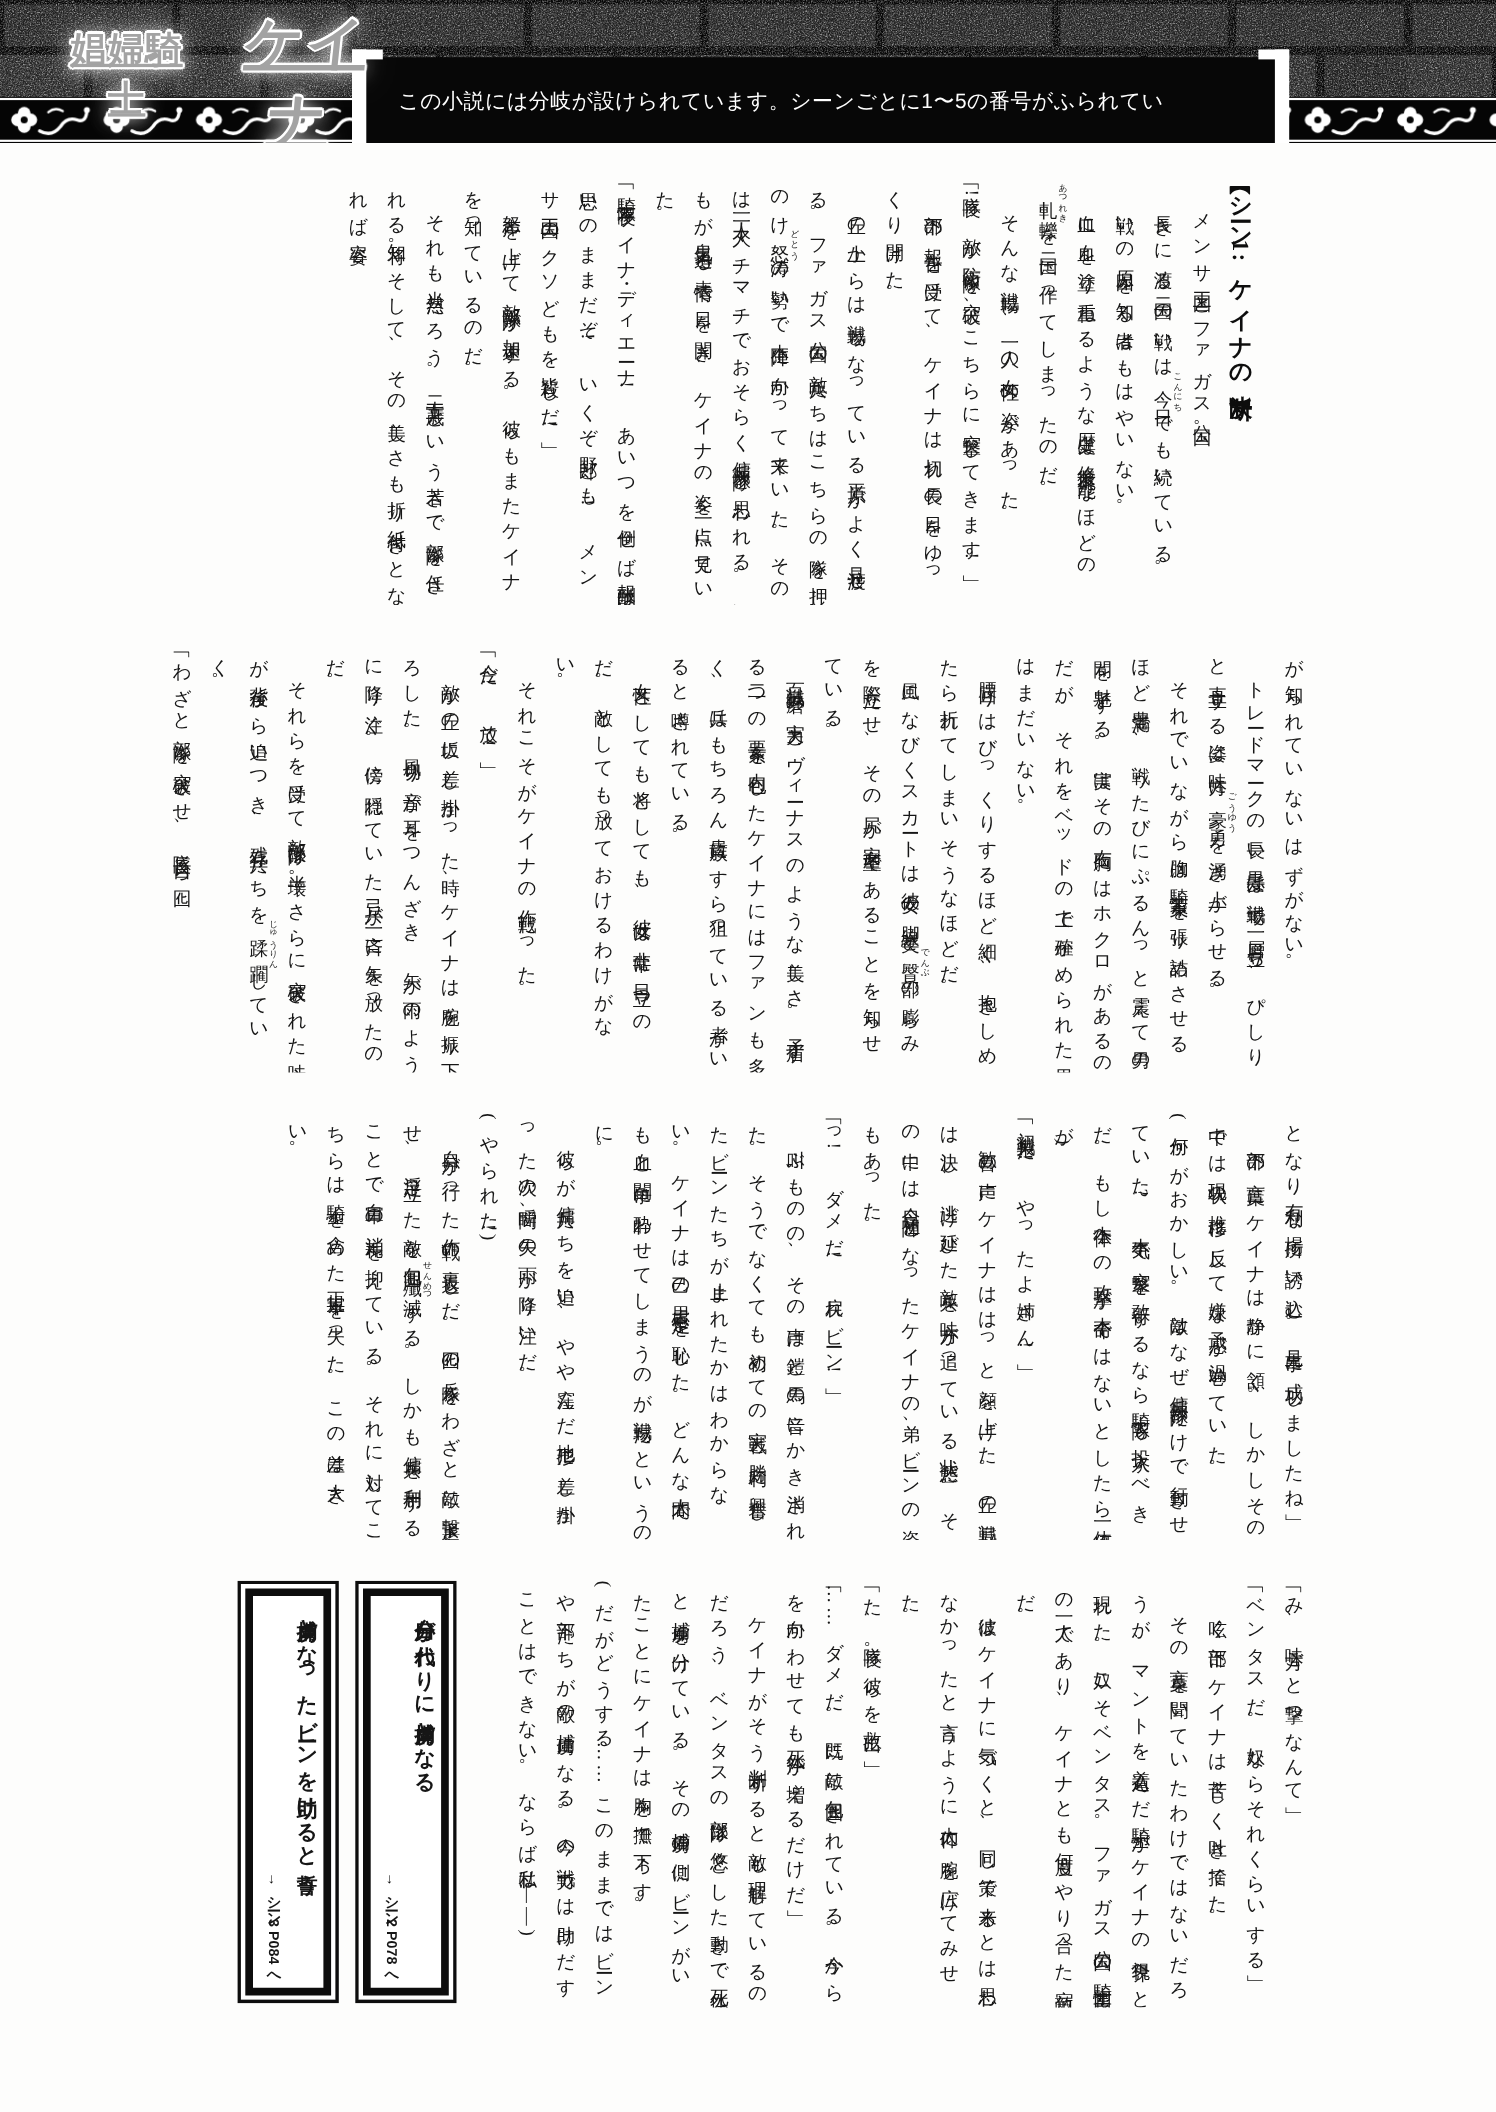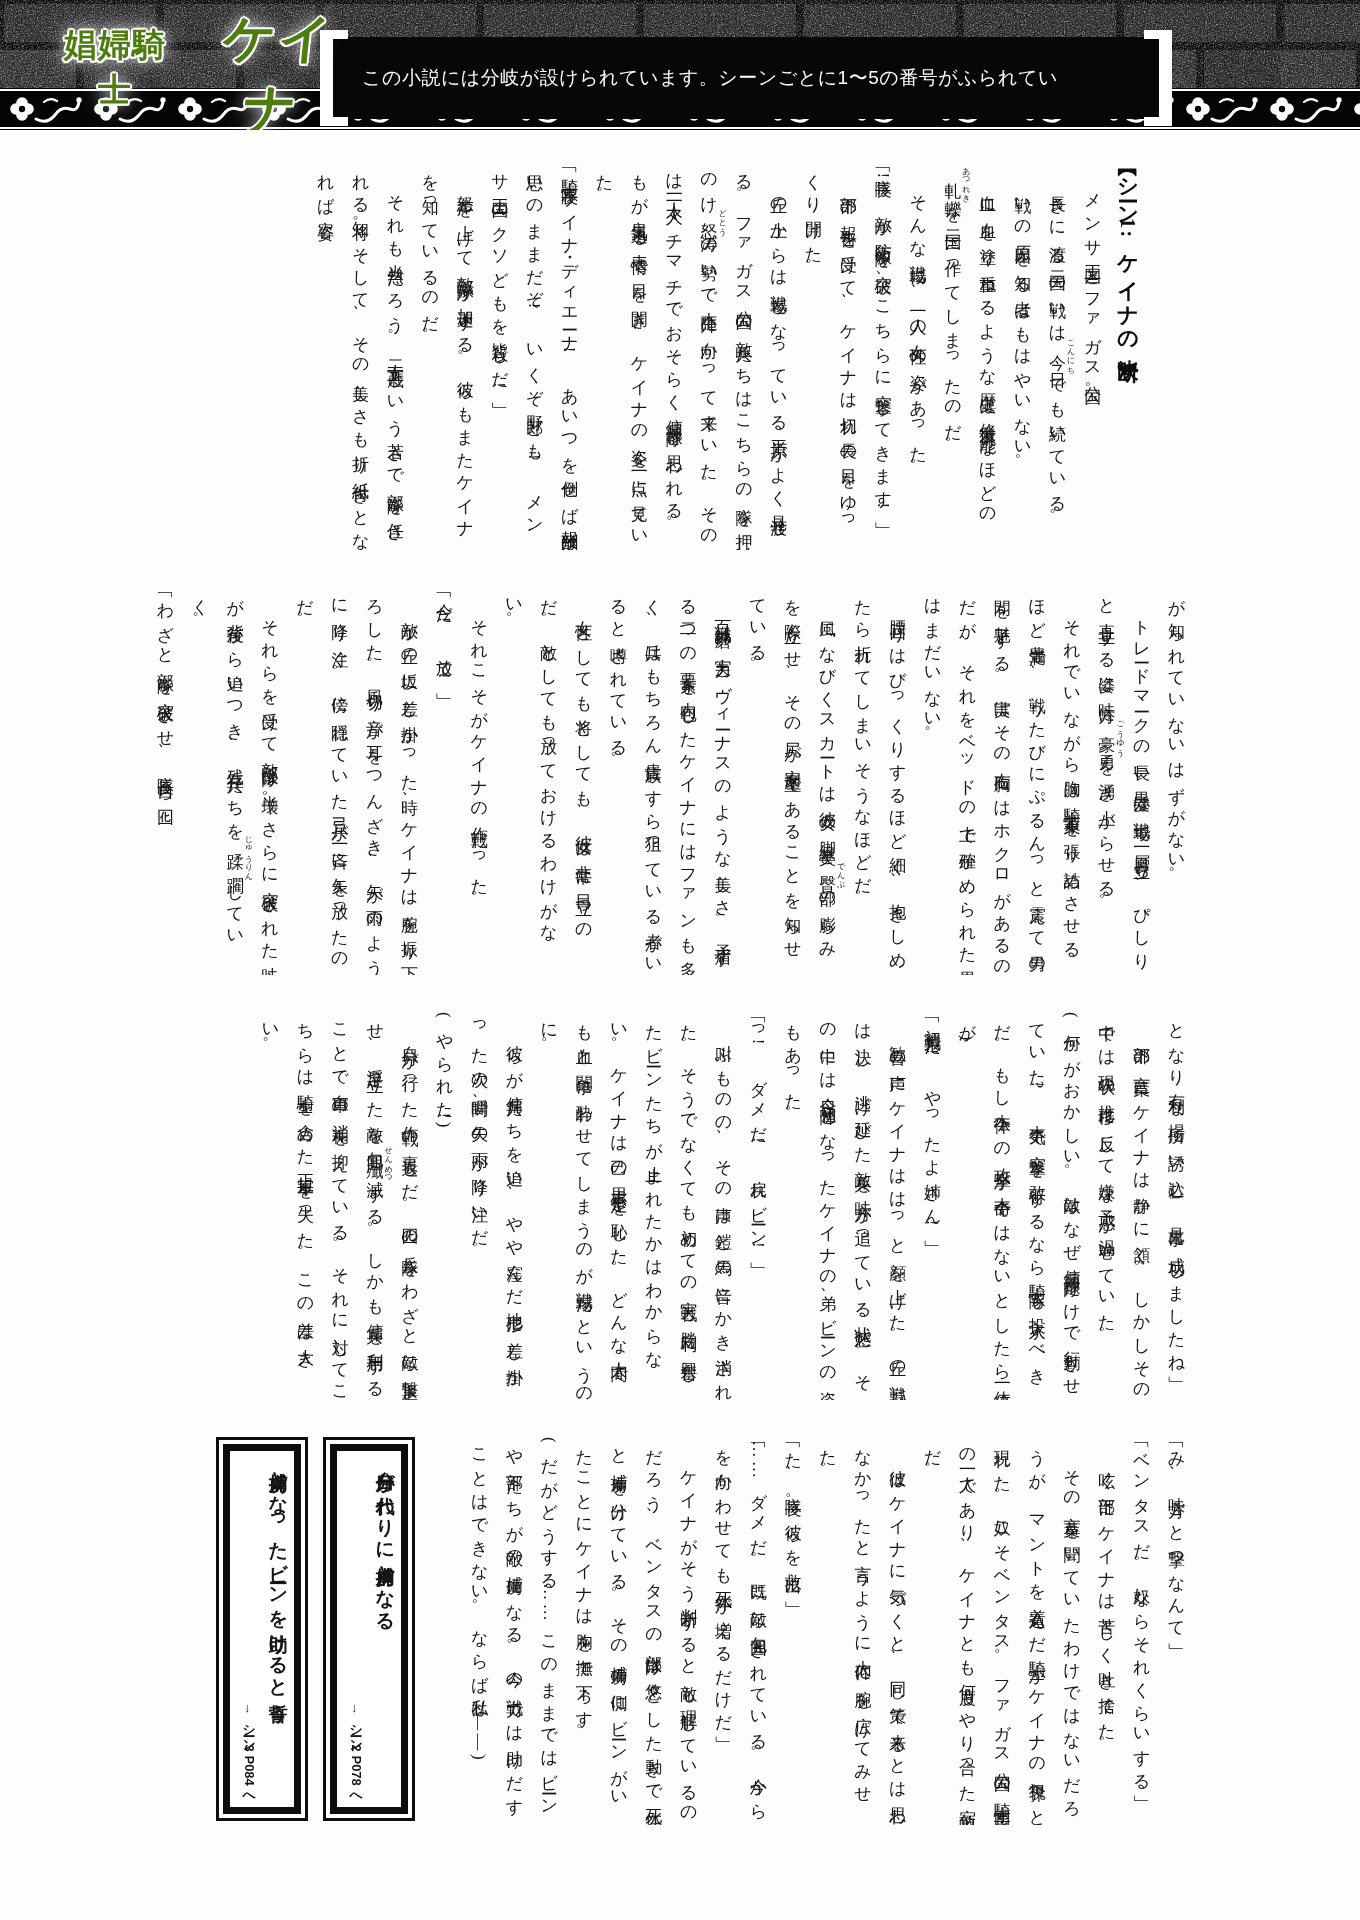--- a/index.html
+++ b/index.html
@@ -4,26 +4,26 @@
 <style>
   html,body{margin:0;padding:0;background:#888;}
   .page{position:relative;width:1360px;height:1920px;background:#fdfdfc;overflow:hidden;
         font-family:"Liberation Serif","DejaVu Serif",serif;color:#161616;}
   
   .page-header{position:relative;height:130px;background:#101010;overflow:hidden;}
   .page-header svg.brick{position:absolute;left:0;top:0;}
   .orn-row{position:absolute;left:0;bottom:0;height:42px;width:1360px;z-index:2;}
   .title-block{position:absolute;left:52px;top:4px;width:300px;z-index:4;text-align:center;
                font-family:"Liberation Sans","DejaVu Sans",sans-serif;}
-  .title-main{display:flex;align-items:baseline;justify-content:center;gap:20px;font-weight:bold;color:#4d7c0f;
+  .title-main{display:flex;align-items:baseline;justify-content:center;gap:20px;font-weight:bold;color:#a3a3a3;
       text-shadow:-2px 0 #fff,2px 0 #fff,0 -2px #fff,0 2px #fff,-1.5px -1.5px #fff,1.5px 1.5px #fff,
-                  -1.5px 1.5px #fff,1.5px -1.5px #fff,0 0 14px rgba(255,255,255,.95),0 0 28px rgba(255,255,255,.65);}
+                  -1.5px 1.5px #fff,1.5px -1.5px #fff,0 0 14px rgba(255,255,255,.95),0 0 28px rgba(255,255,255,.65);text-decoration:underline;}
   .title-prefix{font-size:33px;letter-spacing:1px;}
   .title-name{font-size:52px;letter-spacing:2px;transform:skewX(-6deg);display:inline-block;}
-  .notice{position:absolute;left:332px;top:37px;width:828px;height:82px;background:#070707;z-index:3;
+  .notice{position:absolute;left:332px;top:52px;width:828px;height:82px;background:#070707;z-index:3;
           display:flex;flex-direction:column;justify-content:center;padding:0 30px;box-sizing:border-box;}
   .notice-line{color:#fff;font-family:"Liberation Sans","DejaVu Sans",sans-serif;font-size:19px;
                line-height:1.55;letter-spacing:.5px;white-space:nowrap;}
   .bracket{position:absolute;top:-7px;bottom:-7px;width:28px;box-sizing:border-box;z-index:4;}
   .bracket.l{left:-12px;border-style:solid;border-color:#fff;border-width:9px 0 9px 13px;}
   .bracket.r{right:-12px;border-style:solid;border-color:#fff;border-width:9px 13px 9px 0;}
   
   .content{position:relative;height:1708px;box-sizing:border-box;padding:32px 167px 0 75px;}
   .band{writing-mode:vertical-rl;text-orientation:mixed;height:388px;width:100%;margin-bottom:37px;
         font-size:17px;line-height:2.05;letter-spacing:3.5px;overflow:hidden;}

